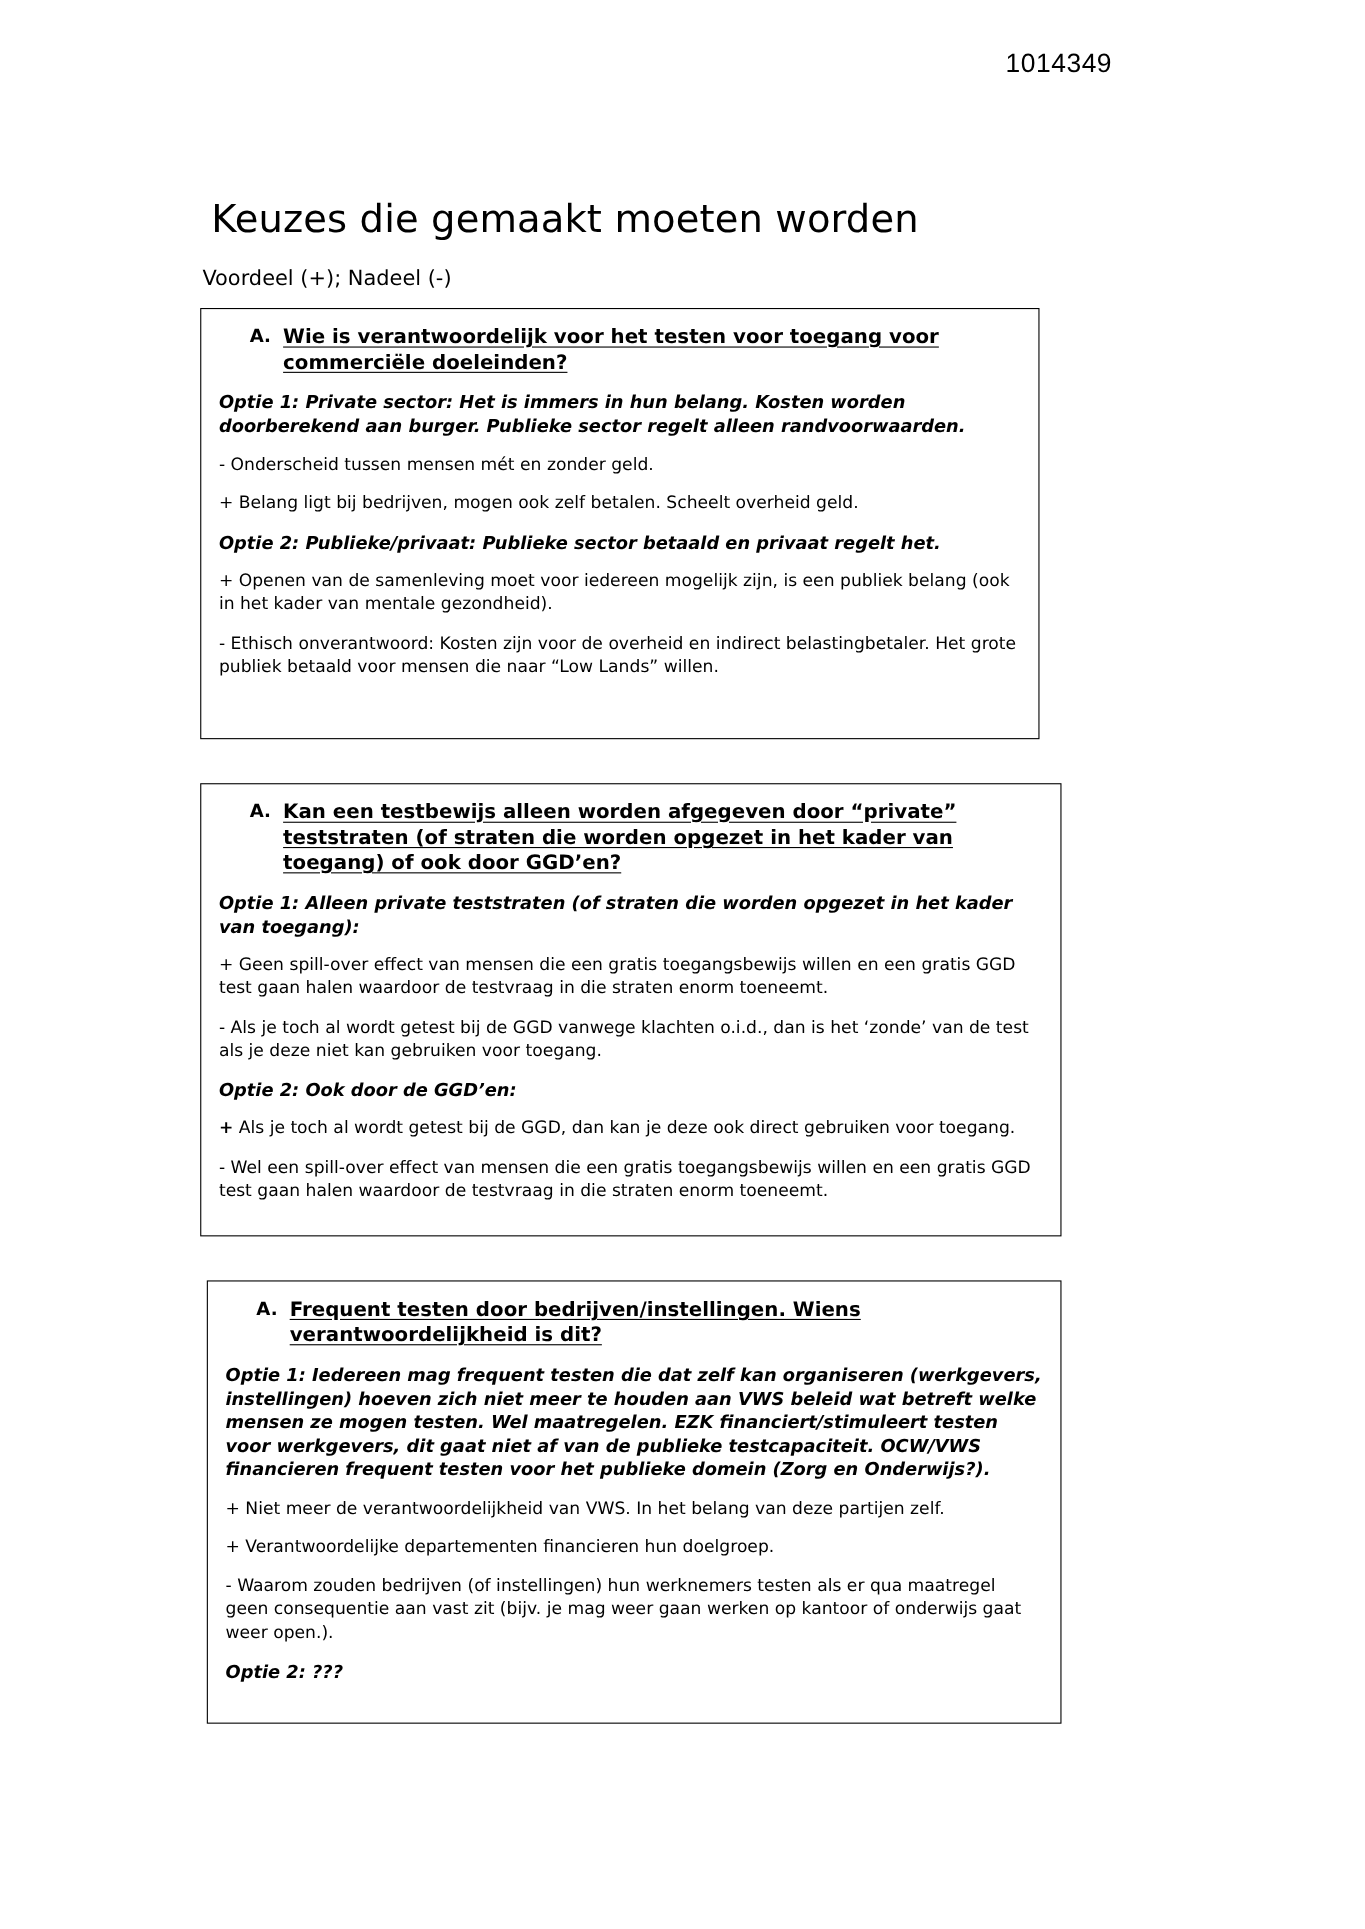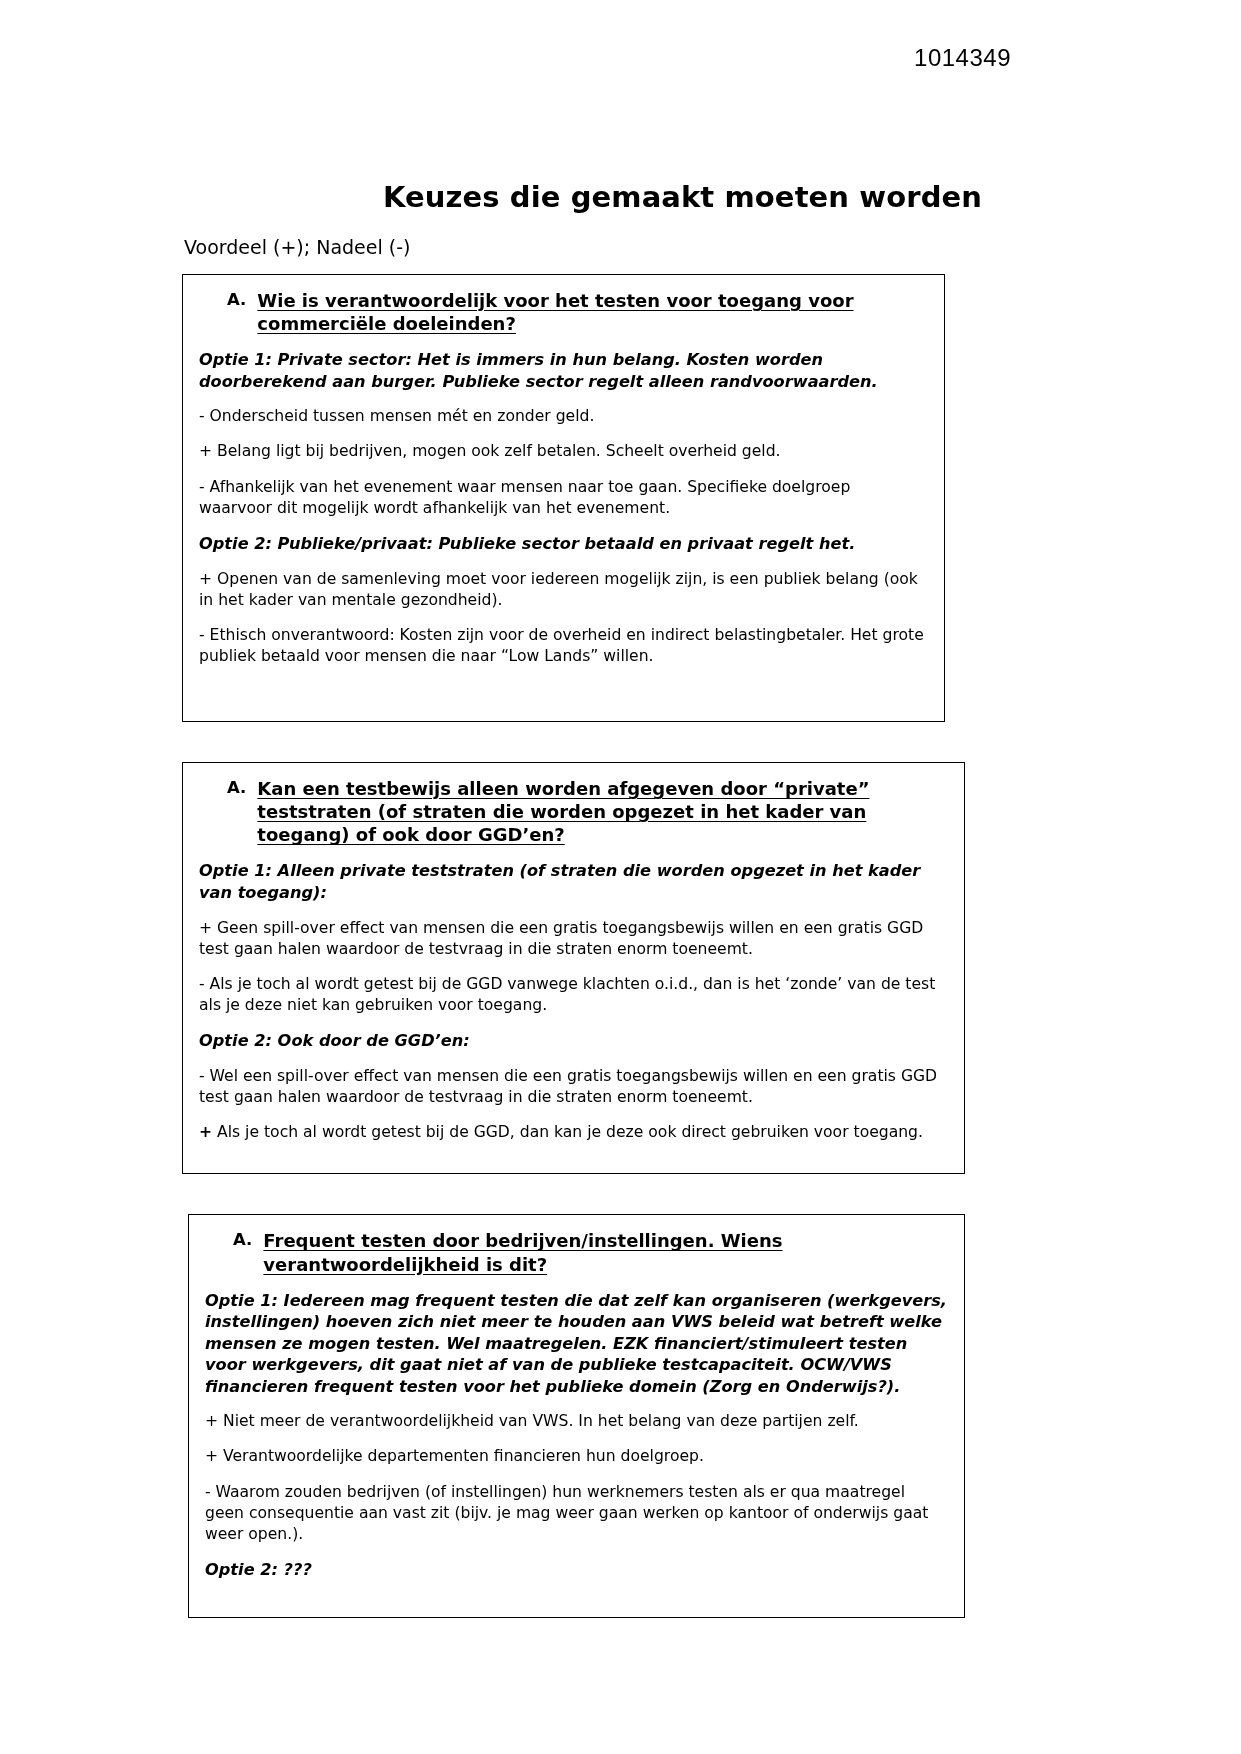--- a/index.html
+++ b/index.html
@@ -36,24 +36,24 @@
 
   
   .content {
     position: absolute;
     left: 182px;
     top: 180px;
     width: 800px;
   }
 
   .doc-title {
-    text-align: right;
+    text-align: left;
     font-family: "DejaVu Sans", sans-serif;
-    font-weight: bold;
-    font-size: 29px;
+    font-weight: normal;
+    font-size: 35px;
     letter-spacing: 0.1px;
     margin: 0 0 22px 0;
     padding-left: 10px;
   }
 
   .subtitle {
     font-family: "DejaVu Sans", sans-serif;
     font-size: 19px;
     margin: 0 0 16px 2px;
     color: #000;
@@ -126,37 +126,36 @@
     <div class="subtitle">Voordeel (+); Nadeel (-)</div>
 
     <section class="qbox box1">
       <div class="qhead">
         <span class="marker">A.</span>
         <span class="qtext">Wie is verantwoordelijk voor het testen voor toegang voor commerciële doeleinden?</span>
       </div>
       <p class="optie">Optie 1: Private sector: Het is immers in hun belang. Kosten worden doorberekend aan burger. Publieke sector regelt alleen randvoorwaarden.</p>
       <p class="point">- Onderscheid tussen mensen mét en zonder geld.</p>
       <p class="point">+ Belang ligt bij bedrijven, mogen ook zelf betalen. Scheelt overheid geld.</p>
-      <p class="point">- Afhankelijk van het evenement waar mensen naar toe gaan. Specifieke doelgroep waarvoor dit mogelijk wordt afhankelijk van het evenement.</p>
       <p class="optie">Optie 2: Publieke/privaat: Publieke sector betaald en privaat regelt het.</p>
       <p class="point">+ Openen van de samenleving moet voor iedereen mogelijk zijn, is een publiek belang (ook in het kader van mentale gezondheid).</p>
       <p class="point">- Ethisch onverantwoord: Kosten zijn voor de overheid en indirect belastingbetaler. Het grote publiek betaald voor mensen die naar “Low Lands” willen.</p>
     </section>
 
     <section class="qbox box2">
       <div class="qhead">
         <span class="marker">A.</span>
         <span class="qtext">Kan een testbewijs alleen worden afgegeven door “private” teststraten (of straten die worden opgezet in het kader van toegang) of ook door GGD’en?</span>
       </div>
       <p class="optie">Optie 1: Alleen private teststraten (of straten die worden opgezet in het kader van toegang):</p>
       <p class="point">+ Geen spill-over effect van mensen die een gratis toegangsbewijs willen en een gratis GGD test gaan halen waardoor de testvraag in die straten enorm toeneemt.</p>
       <p class="point">- Als je toch al wordt getest bij de GGD vanwege klachten o.i.d., dan is het ‘zonde’ van de test als je deze niet kan gebruiken voor toegang.</p>
       <p class="optie">Optie 2: Ook door de GGD’en:</p>
+      <p class="point plusbold">+ Als je toch al wordt getest bij de GGD, dan kan je deze ook direct gebruiken voor toegang.</p>
       <p class="point">- Wel een spill-over effect van mensen die een gratis toegangsbewijs willen en een gratis GGD test gaan halen waardoor de testvraag in die straten enorm toeneemt.</p>
-      <p class="point plusbold">+ Als je toch al wordt getest bij de GGD, dan kan je deze ook direct gebruiken voor toegang.</p>
     </section>
 
     <section class="qbox box3">
       <div class="qhead">
         <span class="marker">A.</span>
         <span class="qtext">Frequent testen door bedrijven/instellingen. Wiens verantwoordelijkheid is dit?</span>
       </div>
       <p class="optie">Optie 1: Iedereen mag frequent testen die dat zelf kan organiseren (werkgevers, instellingen) hoeven zich niet meer te houden aan VWS beleid wat betreft welke mensen ze mogen testen. Wel maatregelen. EZK financiert/stimuleert testen voor werkgevers, dit gaat niet af van de publieke testcapaciteit. OCW/VWS financieren frequent testen voor het publieke domein (Zorg en Onderwijs?).</p>
       <p class="point">+ Niet meer de verantwoordelijkheid van VWS. In het belang van deze partijen zelf.</p>
       <p class="point">+ Verantwoordelijke departementen financieren hun doelgroep.</p>

